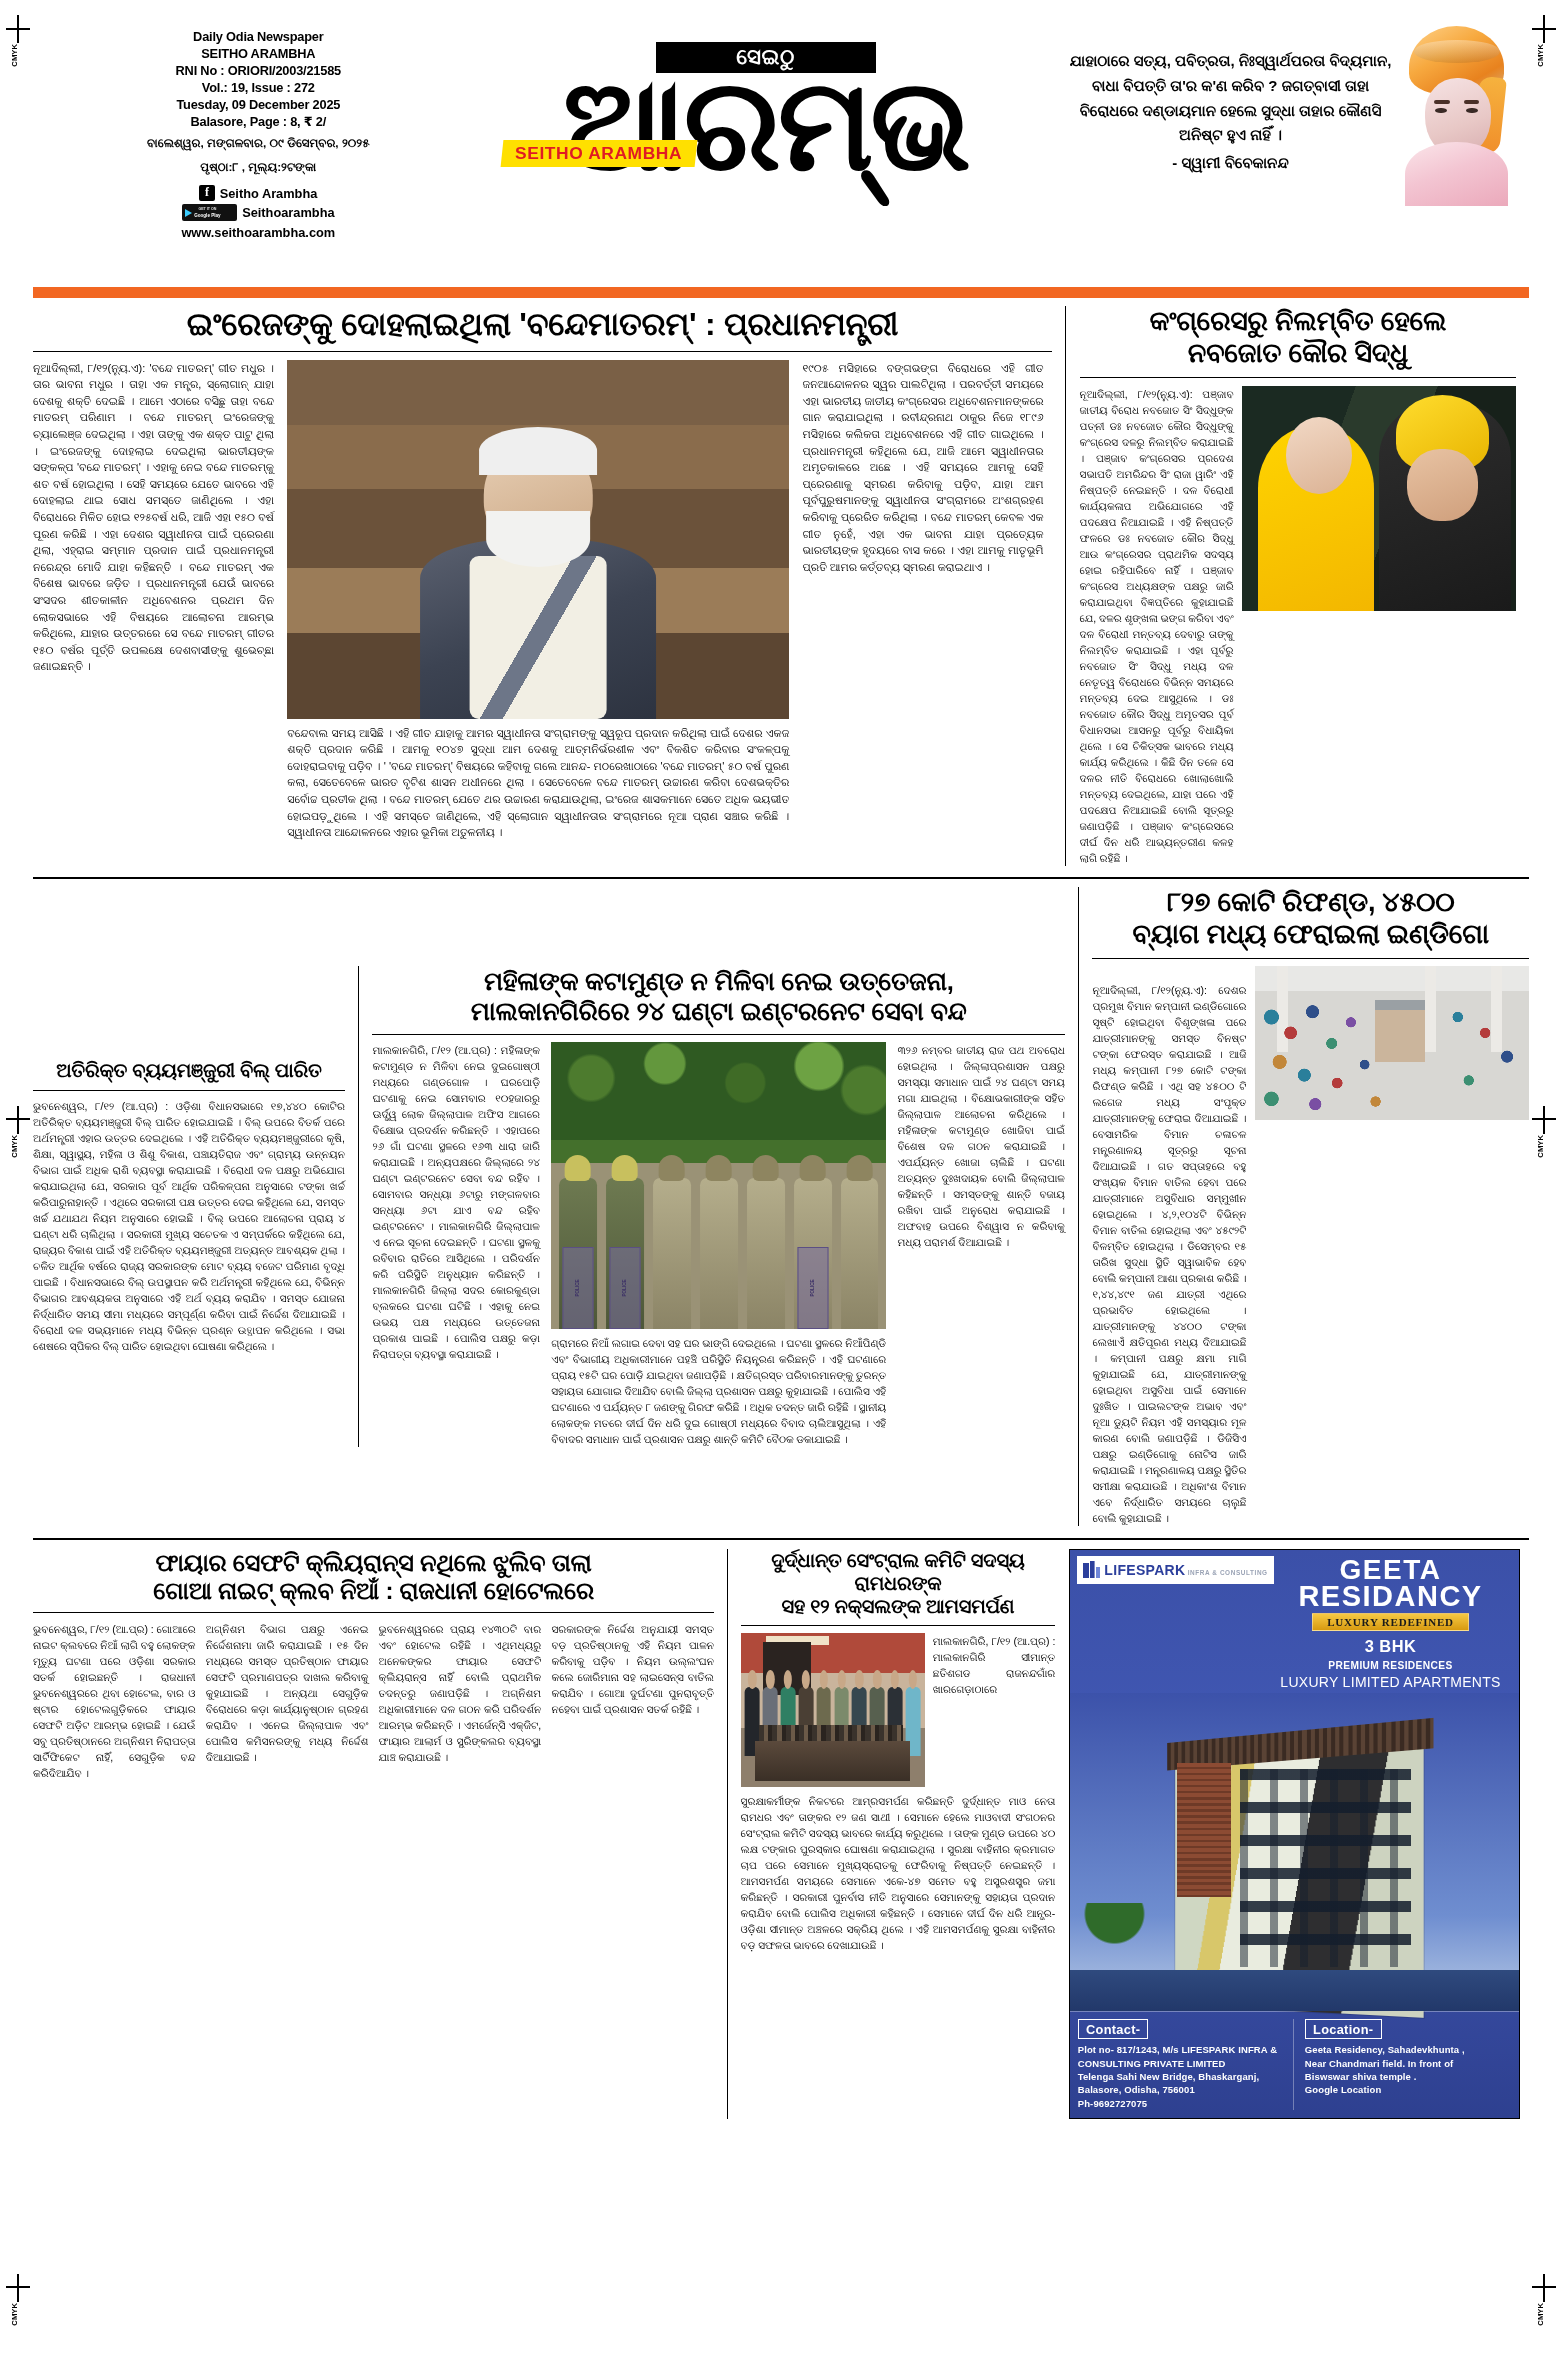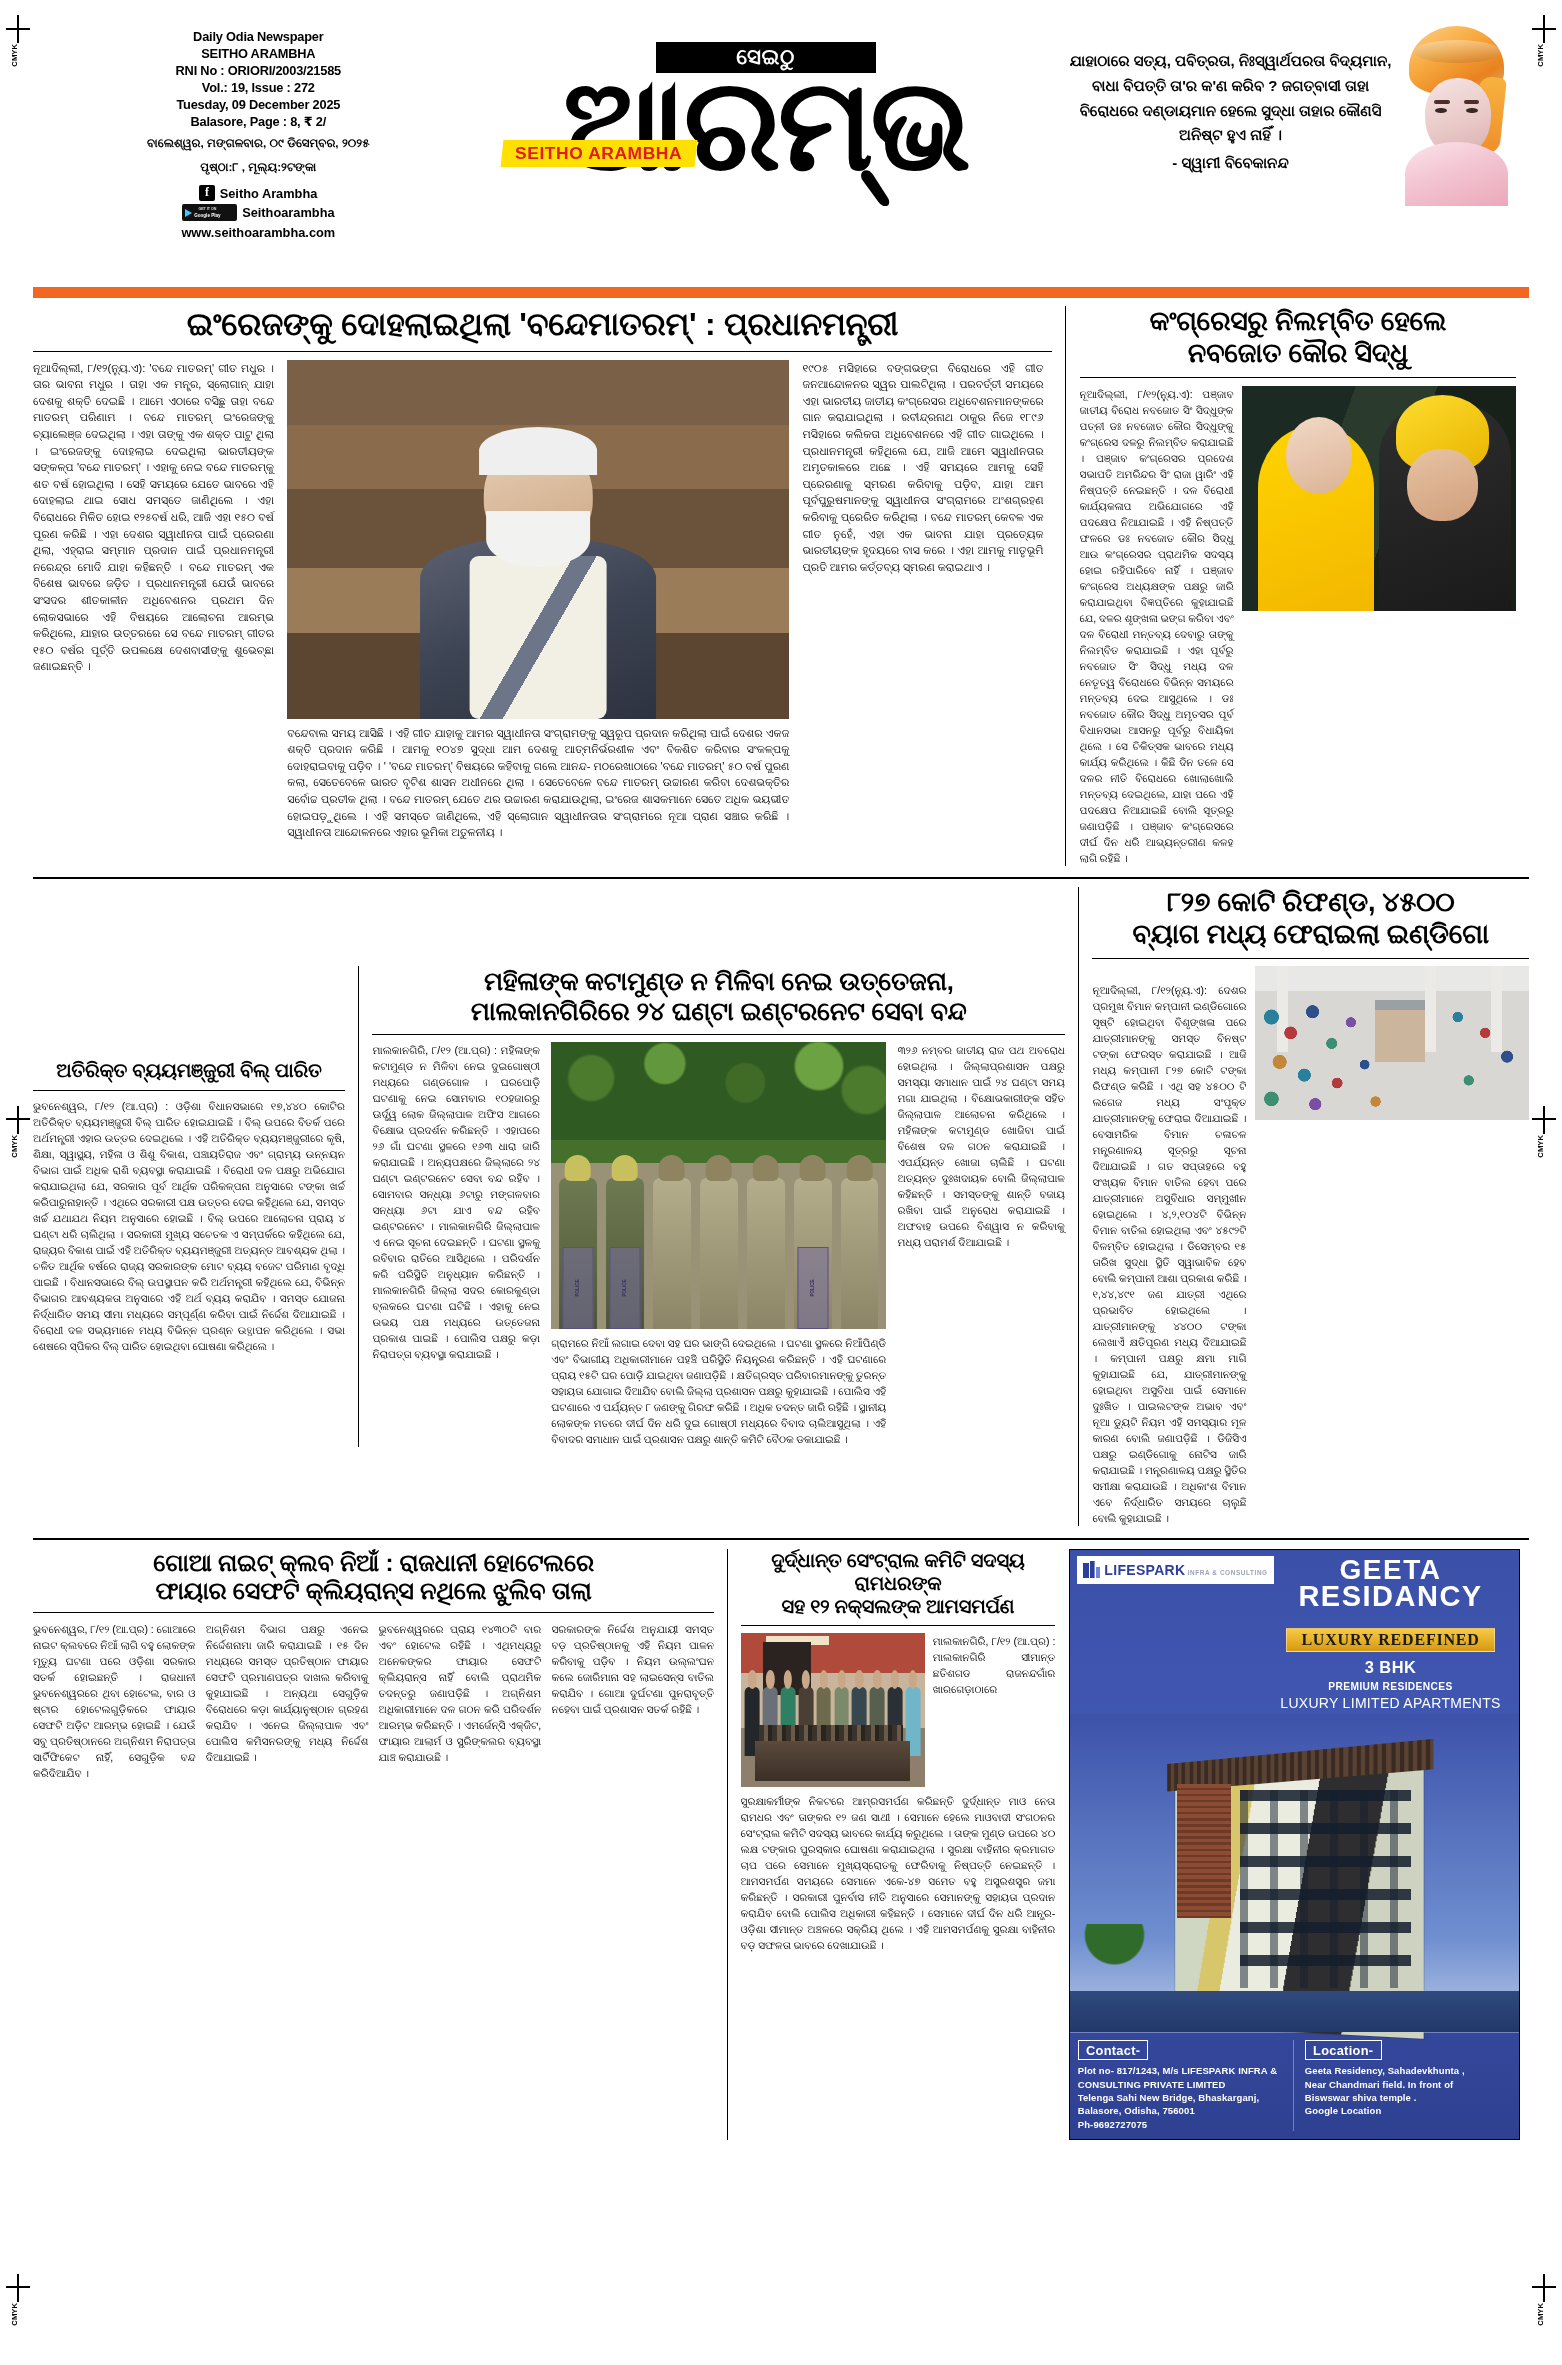--- a/index.html
+++ b/index.html
@@ -383,23 +383,23 @@
       linear-gradient(#6f86d8,#6f86d8) 12.8px 6.1px/4.6px 11.3px no-repeat;
   }
   .ad-logo .ltxt { line-height: 1; }
   .ad-logo .l1 { color:#2c3f9c; font-weight: 900; font-size: 14px; letter-spacing: 0.3px; }
   .ad-logo .l2 { color:#9aa3b5; font-weight: 700; font-size: 6.4px; letter-spacing: 0.6px; margin-top: 1px; }
 
   .ad-head { flex: 1; text-align: center; padding-right: 4.1px; }
   .ad-brand1 { font-size: 28px; font-weight: 900; letter-spacing: 1.5px; line-height: 28px; }
   .ad-brand2 { font-size: 29px; font-weight: 900; letter-spacing: 1.5px; line-height: 24.6px; }
   .ad-lux {
-    display: inline-block; margin-top: 20px;
+    display: inline-block; margin-top: 5px;
     background: linear-gradient(180deg,#f6c944,#d79a10);
-    color: #1a1a1a; font-weight: 900; font-size: 16px;
+    color: #1a1a1a; font-weight: 900; font-size: 11px;
     letter-spacing: 0.8px; padding: 2px 14px;
     border: 0.5px solid #fff6;
     font-family: "Liberation Serif", serif;
   }
   .ad-bhk { font-size: 16.4px; font-weight: 800; margin-top: 6.1px; letter-spacing: 0.5px;}
   .ad-sub1 { font-size: 10.2px; font-weight: 700; margin-top: 3.6px; letter-spacing: 0.4px;}
   .ad-sub2 { font-size: 14px; font-weight: 400; margin-top: 3px; letter-spacing: 0.3px;}
 
   .ad-illus { position: relative; height: 318px; margin-top: 3.1px; }
   .ad-sky { position:absolute; inset:0; background: linear-gradient(180deg,#3c52aa,#6f8ed0 70%,#b9cbe6); }
@@ -678,22 +678,22 @@
           </div>
         </div>
       </div>
     </div>
 
     <div class="hl-thick" style="margin-top:12.3px;"></div>
 
     <div style="display:flex; gap:13.3px;">
 
       <div style="width:681px;">
+        <div class="headline h-bot">ଫାୟାର ସେଫଟି କ୍ଲିୟରାନ୍ସ ନଥିଲେ ଝୁଲିବ ତାଲା</div>
         <div class="headline h-bot">ଗୋଆ ନାଇଟ୍ କ୍ଲବ ନିଆଁ : ରାଜଧାନୀ ହୋଟେଲରେ</div>
-        <div class="headline h-bot">ଫାୟାର ସେଫଟି କ୍ଲିୟରାନ୍ସ ନଥିଲେ ଝୁଲିବ ତାଲା</div>
         <div class="hl"></div>
         <div class="cols" style="gap:10.2px;">
           <div class="col">
             <div class="body-text dense">ଭୁବନେଶ୍ୱର, ୮/୧୨ (ଆ.ପ୍ର) : ଗୋଆରେ ନାଇଟ କ୍ଲବରେ ନିଆଁ ଲାଗି ବହୁ ଲୋକଙ୍କ ମୃତ୍ୟୁ ଘଟଣା ପରେ ଓଡ଼ିଶା ସରକାର ସତର୍କ ହୋଇଛନ୍ତି । ରାଜଧାନୀ ଭୁବନେଶ୍ୱରରେ ଥିବା ହୋଟେଲ, ବାର ଓ ଷ୍ଟାର ହୋଟେଲଗୁଡ଼ିକରେ ଫାୟାର ସେଫଟି ଅଡ଼ିଟ ଆରମ୍ଭ ହୋଇଛି । ଯେଉଁ ସବୁ ପ୍ରତିଷ୍ଠାନରେ ଅଗ୍ନିଶମ ନିରାପତ୍ତା ସାର୍ଟିଫିକେଟ ନାହିଁ, ସେଗୁଡ଼ିକ ବନ୍ଦ କରିଦିଆଯିବ ।</div>
           </div>
           <div class="col">
             <div class="body-text dense">ଅଗ୍ନିଶମ ବିଭାଗ ପକ୍ଷରୁ ଏନେଇ ନିର୍ଦ୍ଦେଶନାମା ଜାରି କରାଯାଇଛି । ୧୫ ଦିନ ମଧ୍ୟରେ ସମସ୍ତ ପ୍ରତିଷ୍ଠାନ ଫାୟାର ସେଫଟି ପ୍ରମାଣପତ୍ର ଦାଖଲ କରିବାକୁ କୁହାଯାଇଛି । ଅନ୍ୟଥା ସେଗୁଡ଼ିକ ବିରୋଧରେ କଡ଼ା କାର୍ଯ୍ୟାନୁଷ୍ଠାନ ଗ୍ରହଣ କରାଯିବ । ଏନେଇ ଜିଲ୍ଲାପାଳ ଏବଂ ପୋଲିସ କମିସନରଙ୍କୁ ମଧ୍ୟ ନିର୍ଦ୍ଦେଶ ଦିଆଯାଇଛି ।</div>
           </div>
           <div class="col">
             <div class="body-text dense">ଭୁବନେଶ୍ୱରରେ ପ୍ରାୟ ୧୪୩୦ଟି ବାର ଏବଂ ହୋଟେଲ ରହିଛି । ଏଥିମଧ୍ୟରୁ ଅନେକଙ୍କର ଫାୟାର ସେଫଟି କ୍ଲିୟରାନ୍ସ ନାହିଁ ବୋଲି ପ୍ରାଥମିକ ତଦନ୍ତରୁ ଜଣାପଡ଼ିଛି । ଅଗ୍ନିଶମ ଅଧିକାରୀମାନେ ଦଳ ଗଠନ କରି ପରିଦର୍ଶନ ଆରମ୍ଭ କରିଛନ୍ତି । ଏମର୍ଜେନ୍ସି ଏକ୍ଜିଟ, ଫାୟାର ଆଲାର୍ମ ଓ ସ୍ପ୍ରିଙ୍କଲର ବ୍ୟବସ୍ଥା ଯାଞ୍ଚ କରାଯାଉଛି ।</div>

